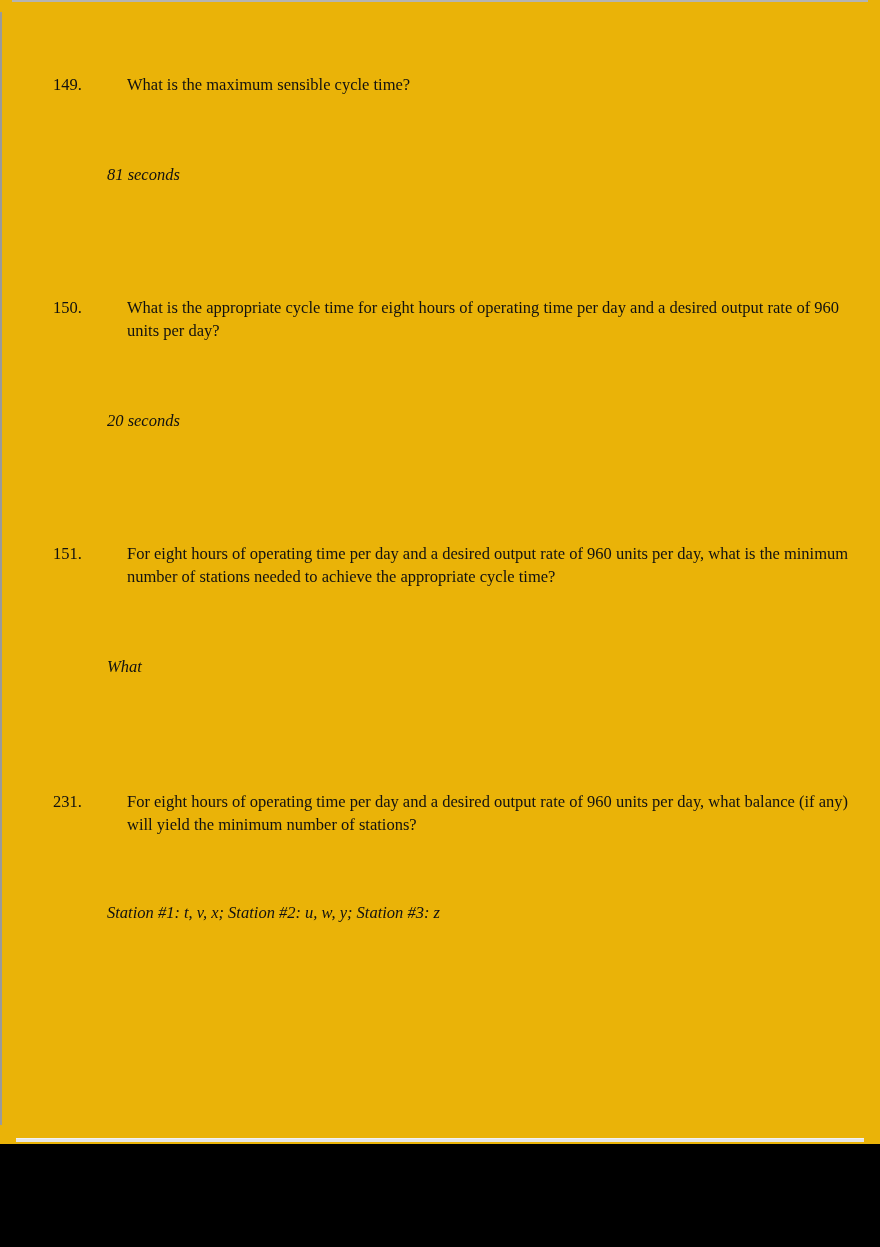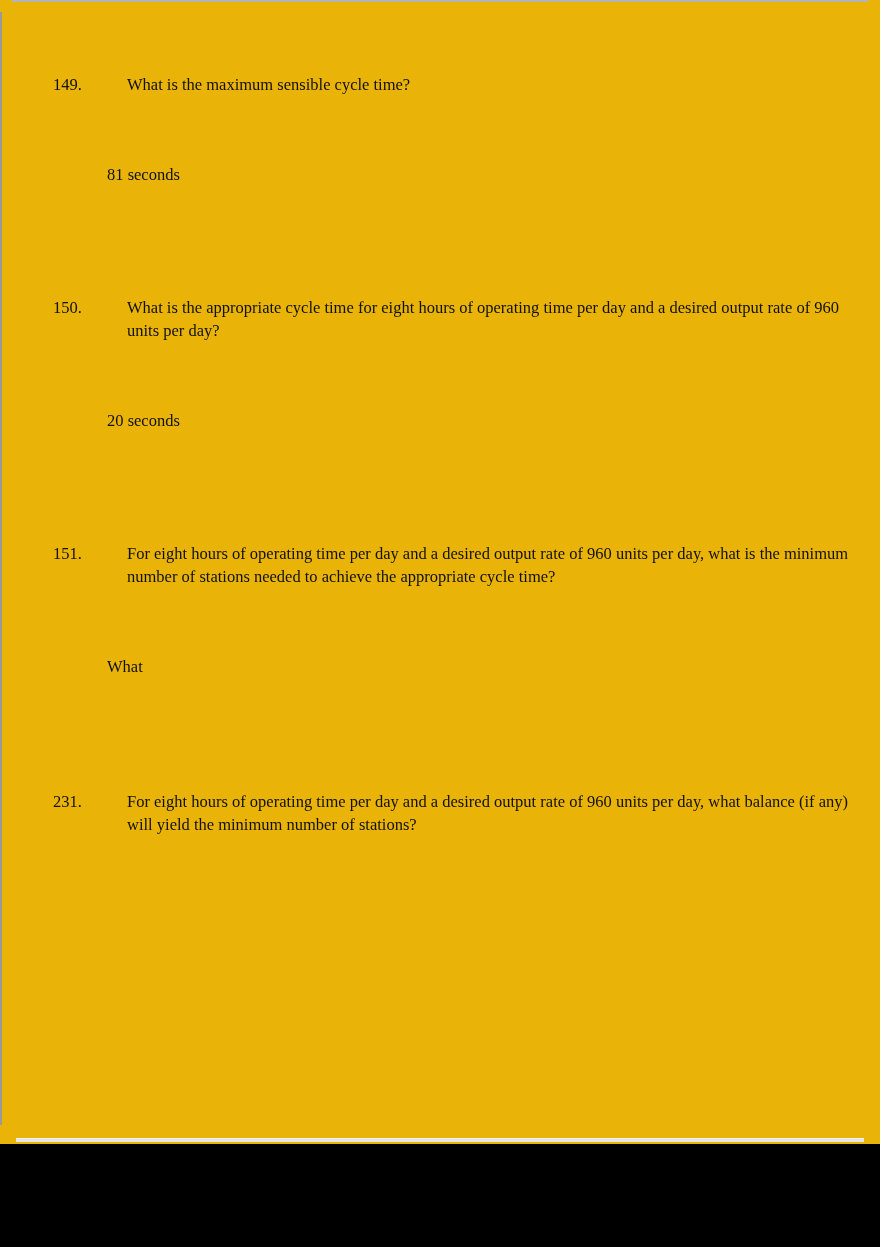--- a/index.html
+++ b/index.html
@@ -72,20 +72,21 @@
       width: 725px;
       margin-left: 20px;
     }
     .q-answer {
       position: absolute;
       left: 107px;
       font-family: "Liberation Serif", "DejaVu Serif", serif;
       font-size: 16.5px;
       color: #111111;
       line-height: 23px;
+      font-style: italic;
     }
   </style>
 </head>
 <body>
 
 <div class="page">
   <div class="top-rule"></div>
   <div class="left-rule"></div>
 
   <div class="q" style="top:73px;">
@@ -103,17 +104,18 @@
   <div class="q" style="top:542px;">
     <span class="q-num">151.</span>
     <span class="q-text">For eight hours of operating time per day and a desired output rate of 960 units per day, what is the minimum number of stations needed to achieve the appropriate cycle time?</span>
   </div>
   <div class="q-answer" style="top:655px;">What</div>
 
   <div class="q" style="top:790px;">
     <span class="q-num">231.</span>
     <span class="q-text">For eight hours of operating time per day and a desired output rate of 960 units per day, what balance (if any) will yield the minimum number of stations?</span>
   </div>
+  <div class="q-answer" style="top:901px;">Station #1: t, v, x; Station #2: u, w, y; Station #3: z</div>
 
   <div class="bottom-rule"></div>
 </div>
 
 <div class="black-area"></div>
 
 </body></html>

